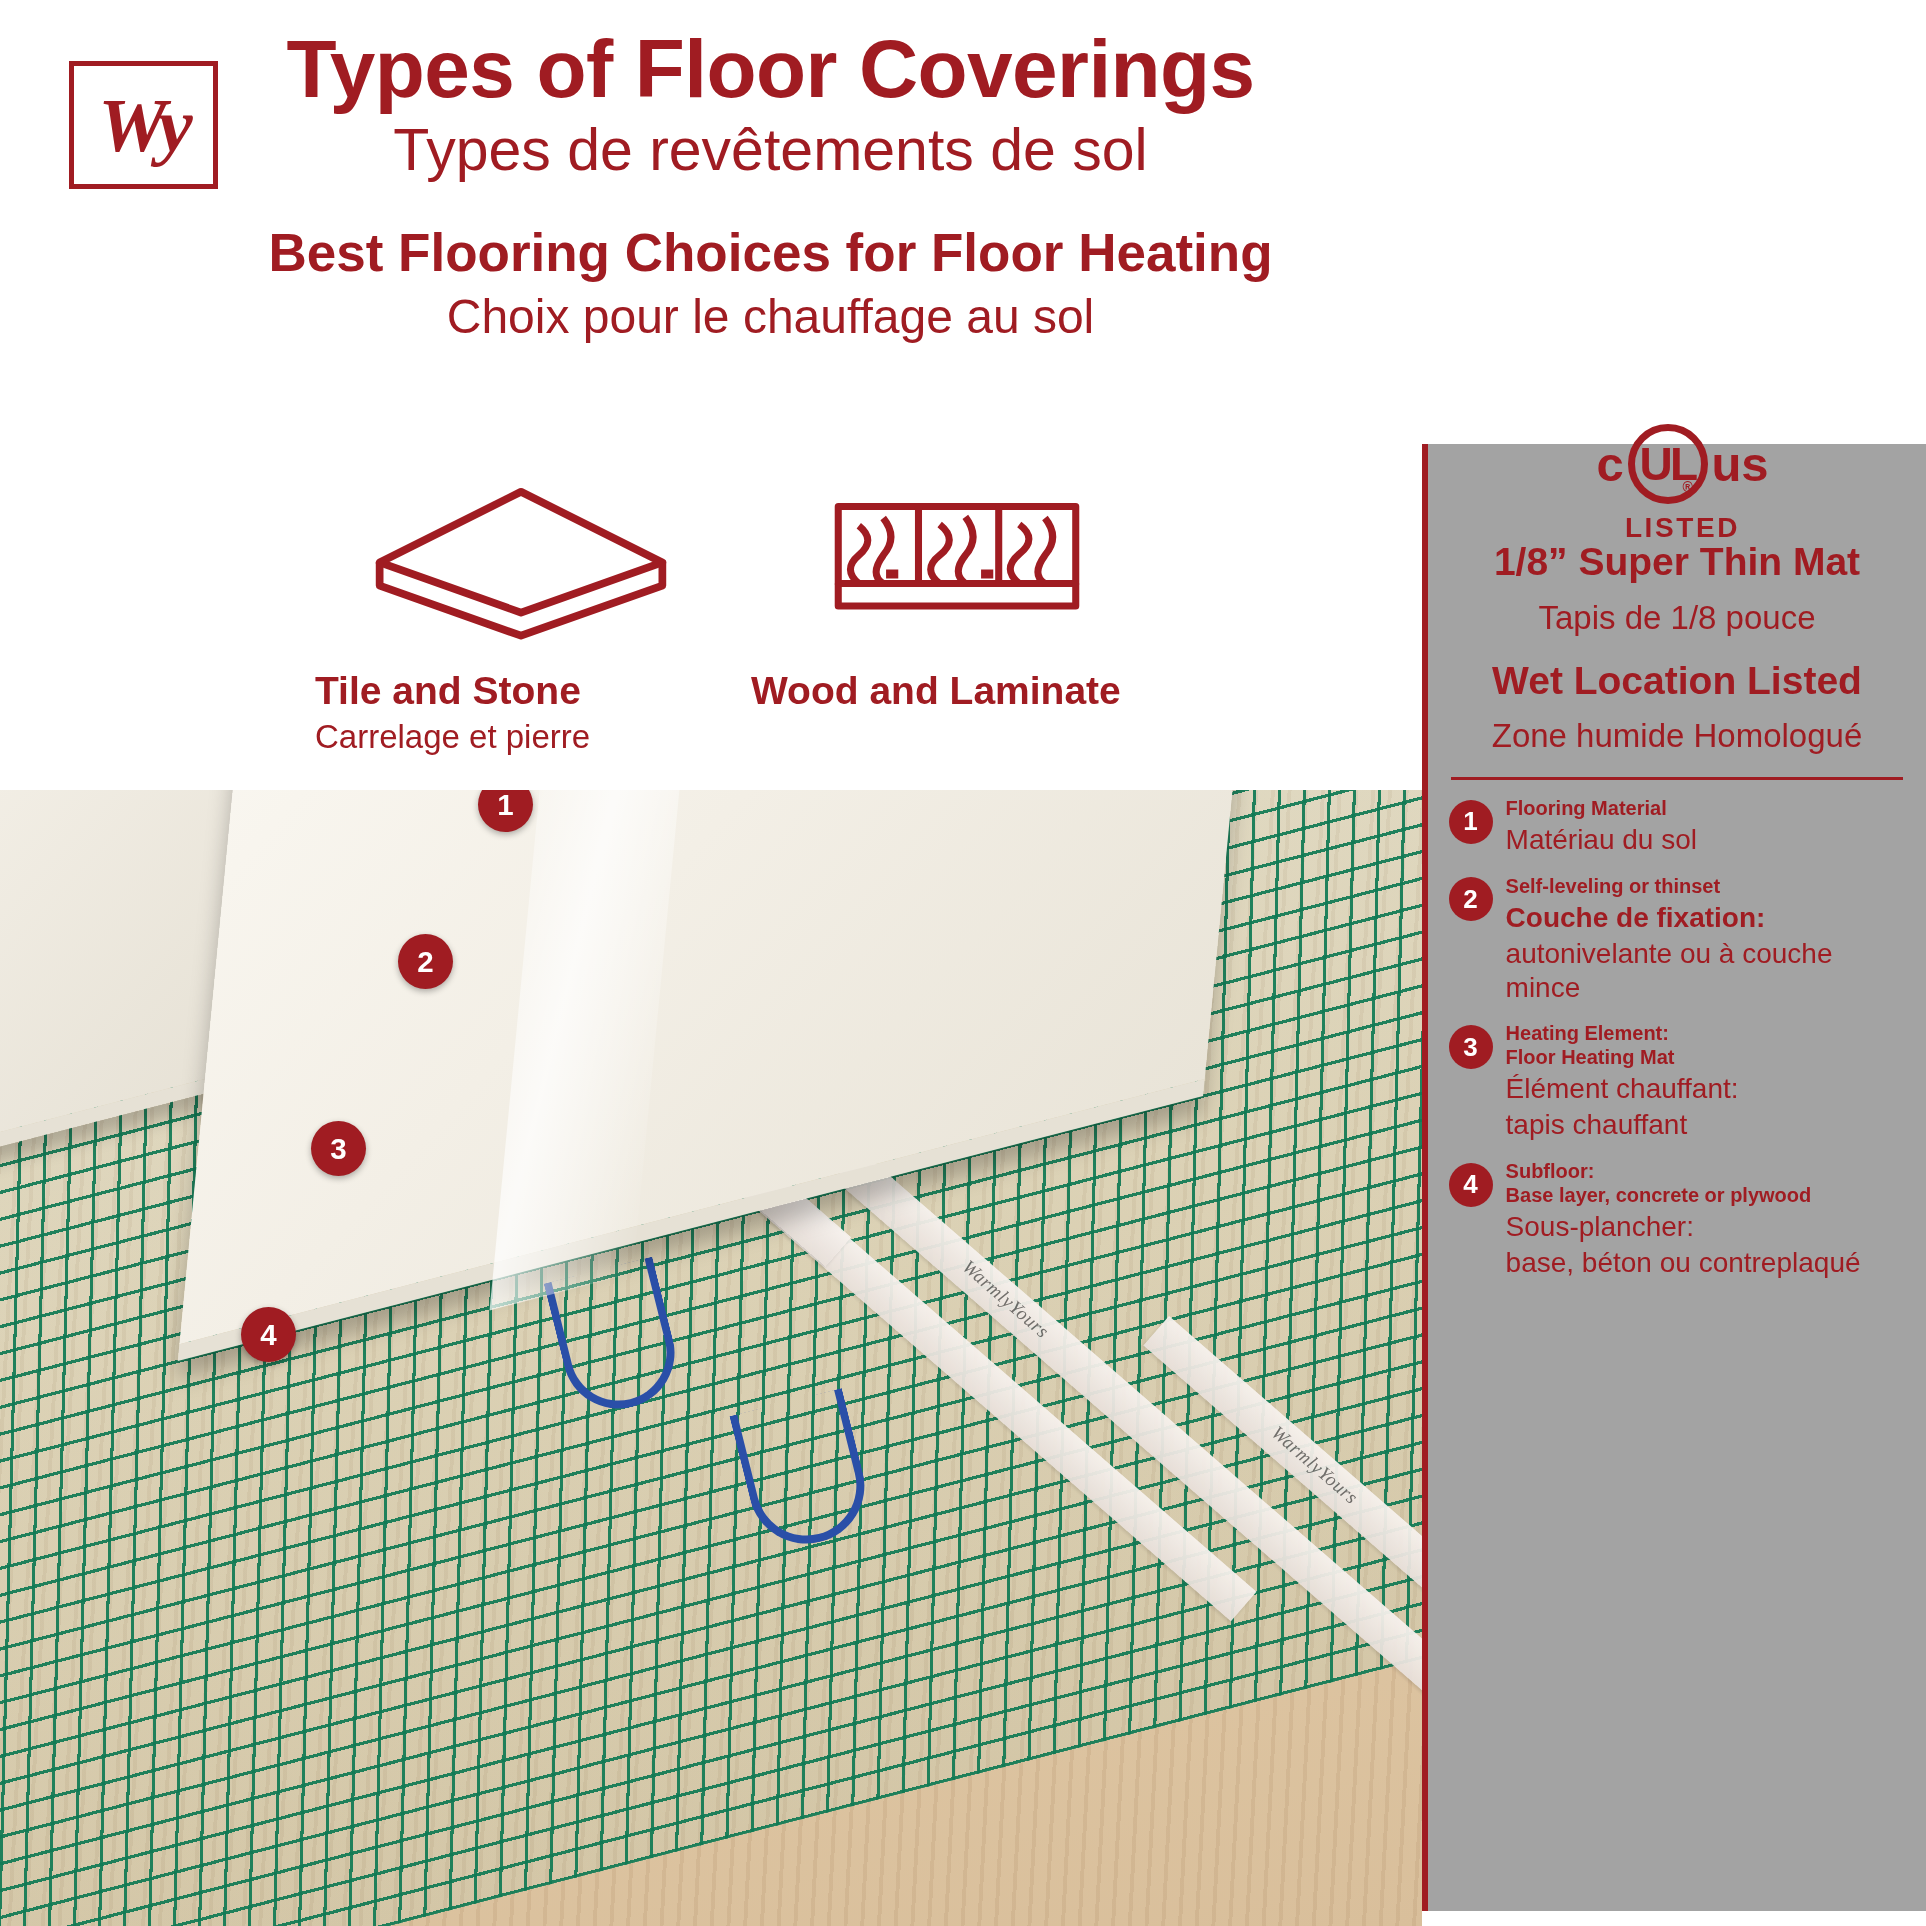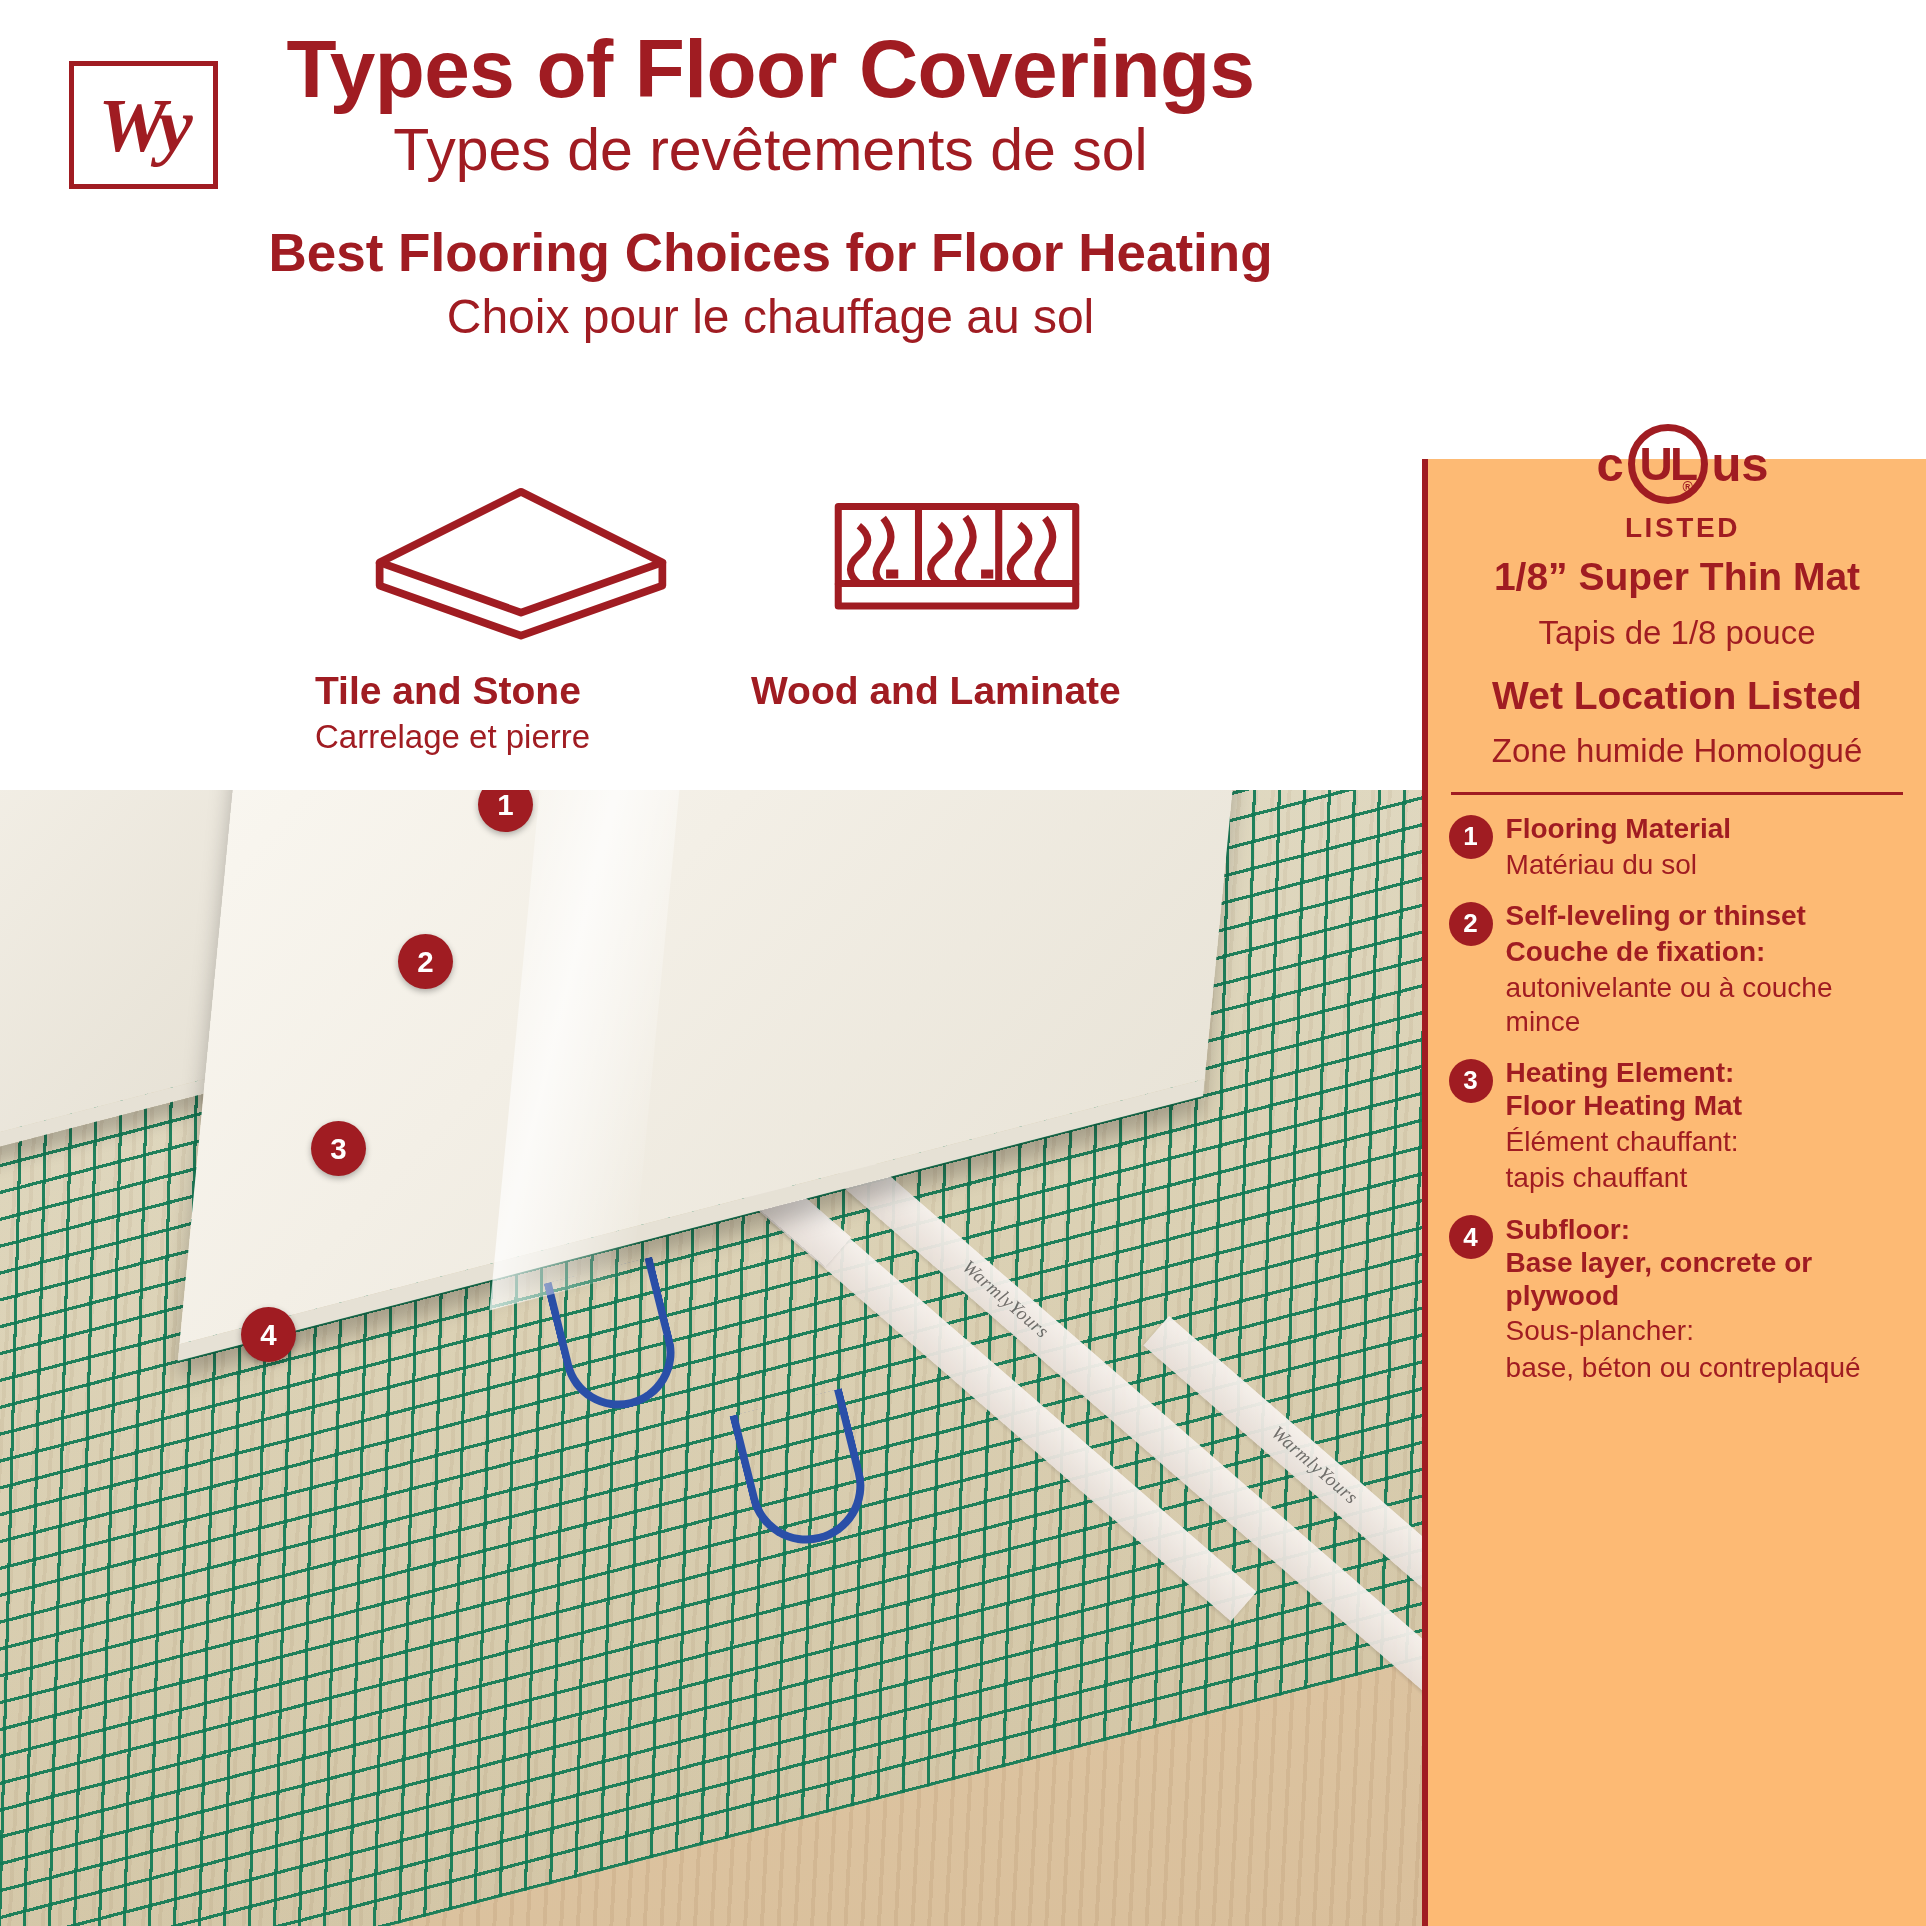--- a/index.html
+++ b/index.html
@@ -115,22 +115,22 @@
   
   .badge {
     position:absolute; width:55px; height:55px; border-radius:50%;
     background:#a01c22; color:#fff; font-size:29.5px; font-weight:700;
     display:flex; align-items:center; justify-content:center;
     box-shadow:0 2.6px 6.4px rgba(0,0,0,.3);
   }
 
   
   .panel {
-    position:absolute; left:1422px; top:459px; width:504px; height:1467px;
-    background:#fdba74; border-left:6.4px solid #a01c22;
+    position:absolute; left:1422px; top:444px; width:504px; height:1467px;
+    background:#a3a3a3; border-left:6.4px solid #a01c22;
     padding:0 16.7px;
   }
   .ul-wrap { position:absolute; left:1477px; top:424px; width:411px; height:141px; }
   .ul-cert { width:100%; text-align:center; color:#a01c22; }
   .ul-row { display:flex; align-items:center; justify-content:center; gap:3.9px; }
   .ul-c, .ul-us { font-size:49px; font-weight:700; line-height:1; }
   .ul-circle {
     width:80px; height:80px; border-radius:50%; border:7px solid #a01c22;
     display:flex; align-items:center; justify-content:center;
     font-size:46px; font-weight:700; letter-spacing:-2.6px; line-height:1;
@@ -147,21 +147,21 @@
   .rule { height:3.2px; background:#a01c22; margin:22px 6.4px 16.7px 6.4px; }
 
   .items { padding:0 3.9px; }
   .item { display:flex; gap:13px; margin-bottom:18px; }
   .item .num {
     flex:0 0 auto; width:44px; height:44px; border-radius:50%;
     background:#a01c22; color:#fff; font-size:26px; font-weight:700;
     display:flex; align-items:center; justify-content:center; margin-top:2.6px;
   }
   .item .body { flex:1 1 auto; }
-  .item .en { color:#a01c22; font-size:28px; font-weight:700; line-height:1.18; }
+  .item .en { color:#a01c22; font-size:20px; font-weight:700; line-height:1.18; }
   .item .fr { color:#a01c22; font-size:28px; font-weight:400; line-height:1.2; margin-top:2.6px; }
 </style>
 </head>
 <body>
 
 <div class="root">
 
   <div class="logo">
     <div class="wy">Wy</div>
   </div>

